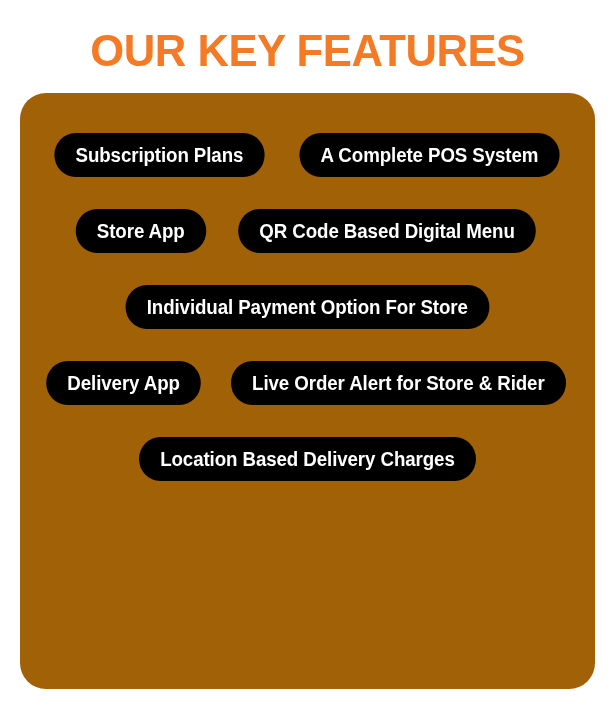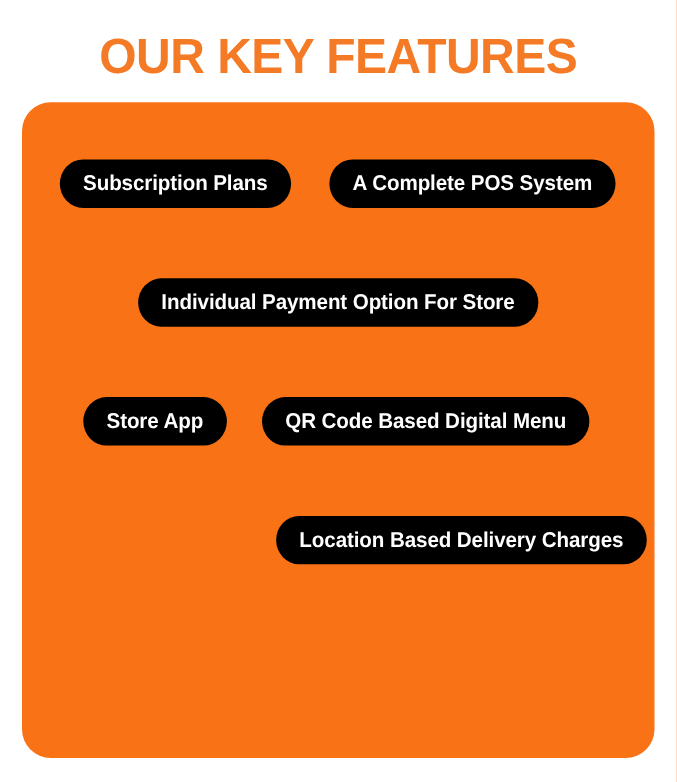--- a/index.html
+++ b/index.html
@@ -34,40 +34,38 @@
     white-space: nowrap;
     transform: scaleX(0.97);
     transform-origin: center center;
   }
   .panel {
     position: absolute;
     left: 20px;
     top: 93px;
     width: 575px;
     height: 596px;
-    background: #f97316;
+    background: #a16207;
     border-radius: 26px;
     box-sizing: border-box;
-    padding: 52px 0 0 0;
+    padding: 40px 0 0 0;
     display: flex;
     flex-direction: column;
     align-items: center;
-    gap: 32px;
   }
   .row {
     display: flex;
     flex-direction: row;
     align-items: center;
     justify-content: center;
     width: 100%;
     margin-bottom: 32px;
   }
   .row:last-child {
     margin-bottom: 0;
-    justify-content: flex-end;
   }
   .pill {
     background: #000000;
     color: #ffffff;
     border-radius: 999px;
     height: 44px;
     display: flex;
     align-items: center;
     justify-content: center;
     padding: 0 22px;
@@ -95,29 +93,34 @@
   <div class="panel">
 
     <div class="row">
       <div class="pill">Subscription Plans</div>
       <div class="gap-wide"></div>
       <div class="pill">A Complete POS System</div>
     </div>
 
 
     <div class="row">
-      <div class="pill">Individual Payment Option For Store</div>
-    </div>
-
-    <div class="row">
       <div class="pill">Store App</div>
       <div class="gap-mid"></div>
       <div class="pill">QR Code Based Digital Menu</div>
     </div>
 
+    <div class="row">
+      <div class="pill">Individual Payment Option For Store</div>
+    </div>
 
+
+    <div class="row">
+      <div class="pill">Delivery App</div>
+      <div class="gap-narrow"></div>
+      <div class="pill">Live Order Alert for Store &amp; Rider</div>
+    </div>
 
     <div class="row">
       <div class="pill">Location Based Delivery Charges</div>
     </div>
 
   </div>
 </div>
 
 </body></html>

